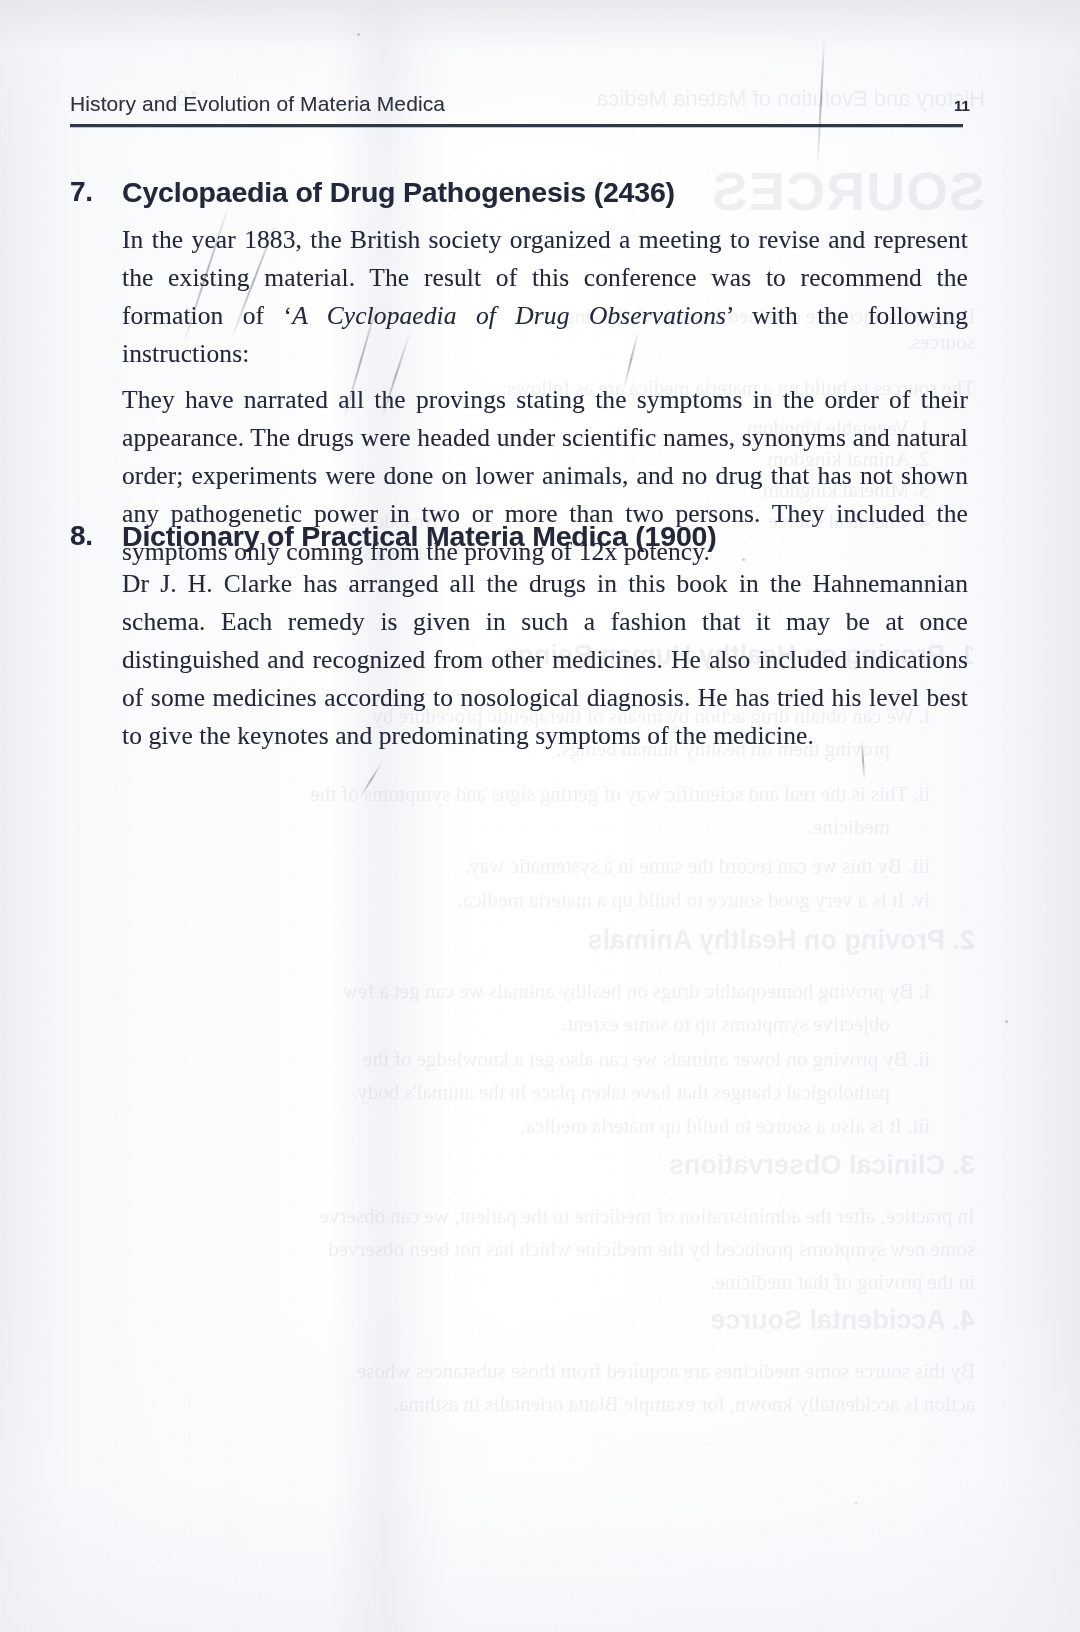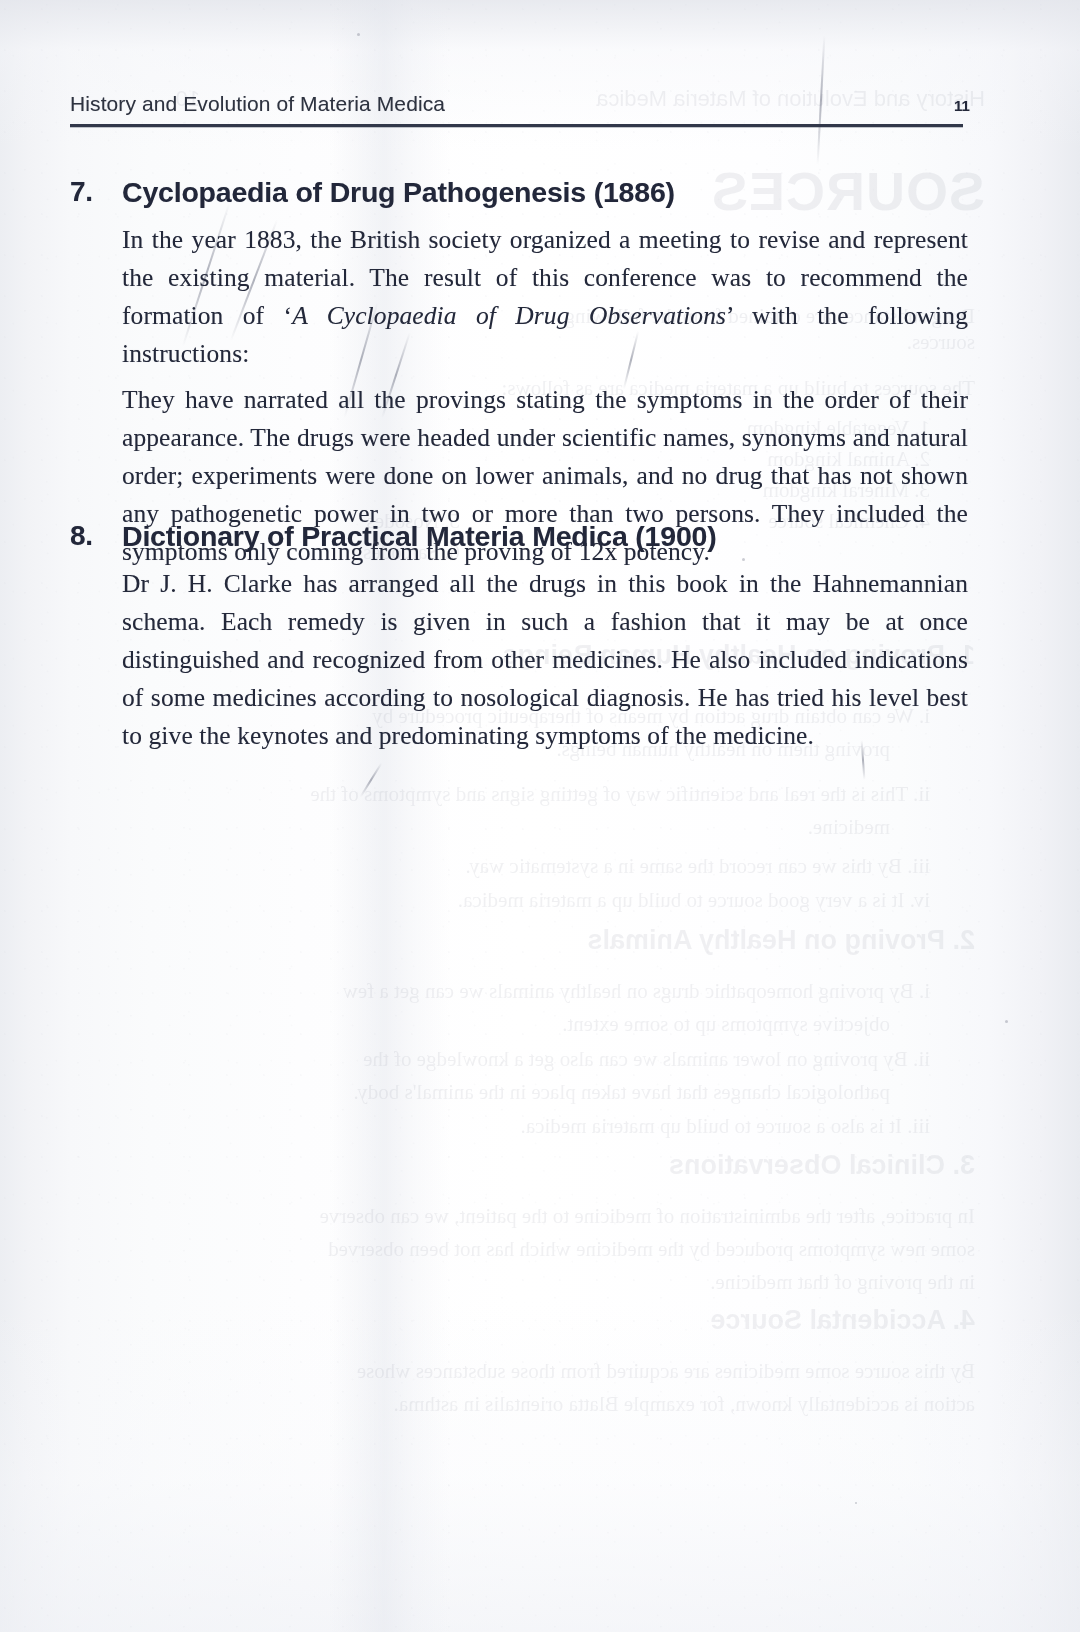--- a/index.html
+++ b/index.html
@@ -272,21 +272,21 @@
 
     <div class="running-head">
       <span>History and Evolution of Materia Medica</span>
       <span class="folio">11</span>
     </div>
     <div class="rule"></div>
 
     <div class="sec" style="top:176px;">
       <div class="sec-title">
         <span class="sec-num">7.</span>
-        <span class="sec-text">Cyclopaedia of Drug Pathogenesis (1886)</span>
+        <span class="sec-text">Cyclopaedia of Drug Pathogenesis (2436)</span>
       </div>
       <p class="body-p"><span>In the year 1883, the British society organized a meeting to revise and represent the existing material. The result of this conference was to recommend the formation of ‘</span><i>A Cyclopaedia of Drug Observations</i><span>’ with the following instructions:</span></p>
       <p class="body-p" style="margin-top:8px;">They have narrated all the provings stating the symptoms in the order of their appearance. The drugs were headed under scientific names, synonyms and natural order; experiments were done on lower animals, and no drug that has not shown any pathogenetic power in two or more than two persons. They included the symptoms only coming from the proving of 12x potency.</p>
     </div>
 
     <div class="sec" style="top:520px;">
       <div class="sec-title">
         <span class="sec-num">8.</span>
         <span class="sec-text">Dictionary of Practical Materia Medica (1900)</span>
       </div>

